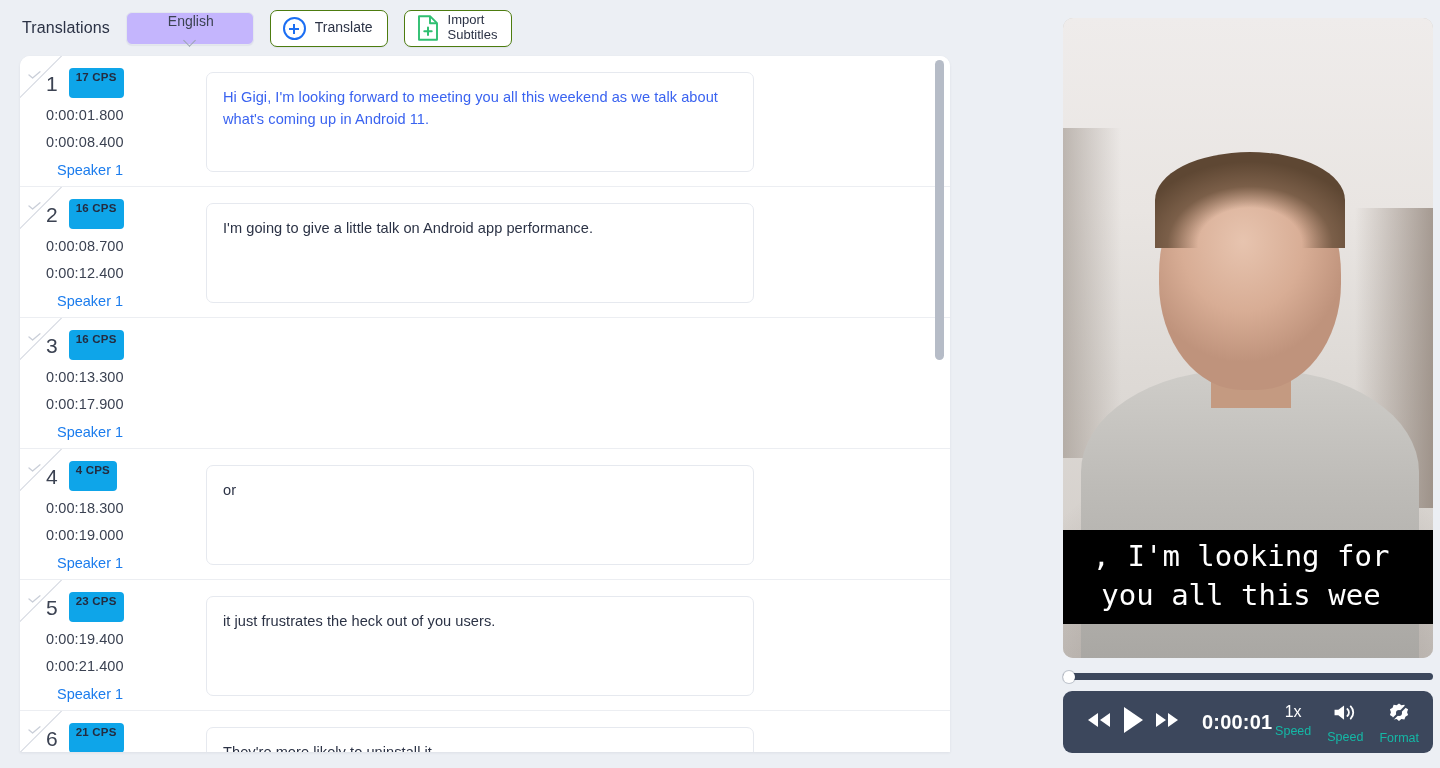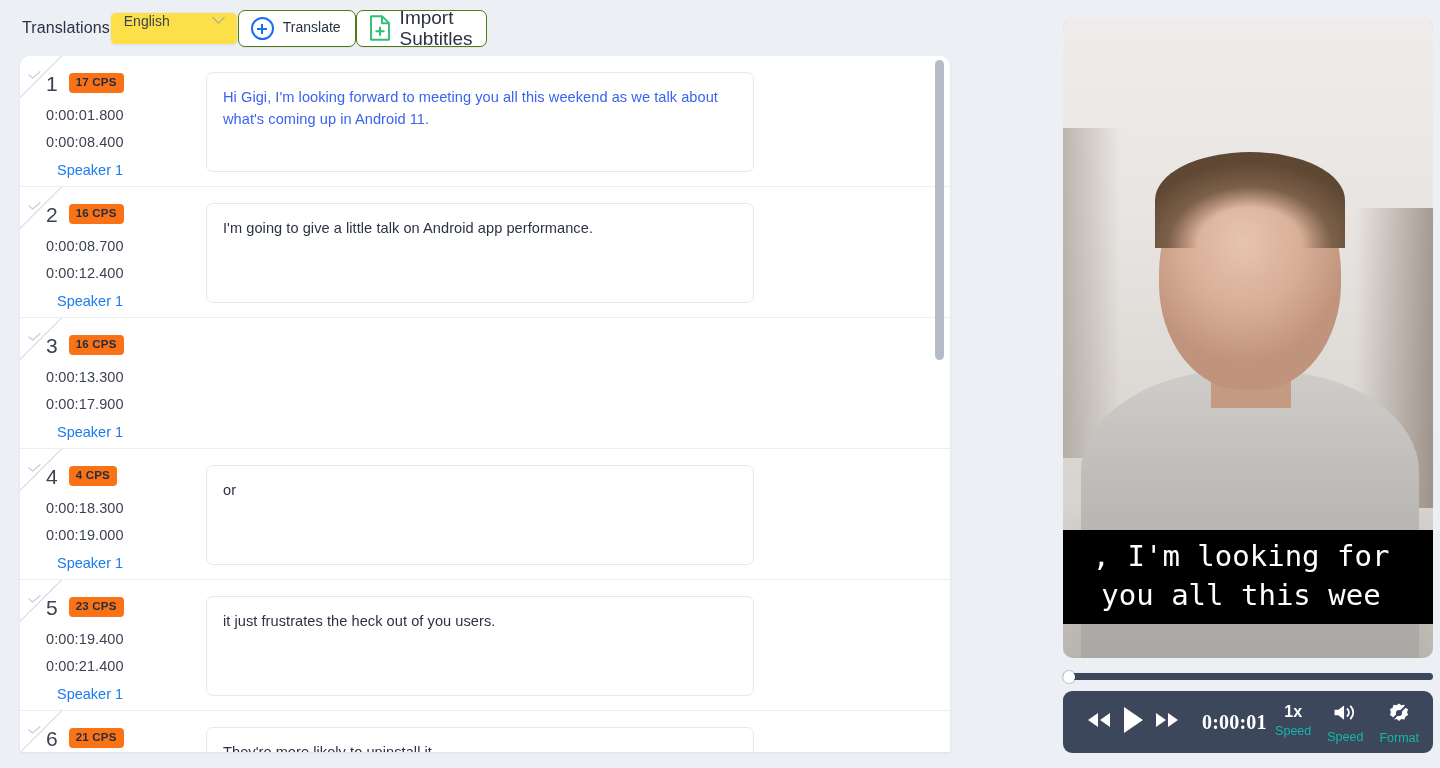--- a/index.html
+++ b/index.html
@@ -20,41 +20,43 @@
     background: #eceff4;
   }
 
   
   #toolbar {
     position: absolute;
     left: 0; top: 0;
     width: 1040px; height: 56px;
     display: flex;
     align-items: center;
-    gap: 0;
+    gap: 16px;
     padding-left: 22px;
   }
 
   .tb-title {
     font-size: 16px;
     color: #2b3245;
     letter-spacing: .1px;
     white-space: nowrap;
   }
 
   .lang-select {
     width: 128px; height: 33px;
-    background: #fde047;
+    background: #c4b5fd;
     border: 1px solid #e3e7ee;
     border-radius: 6px;
     display: flex;
+    align-items: center;
     justify-content: space-between;
     padding: 0 11px 0 13px;
     box-shadow: 0 1px 1px rgba(22,30,60,.05);
     cursor: pointer;
+    flex-direction: column;
   }
   .lang-select .lbl { font-size: 14px; color: #3b4252; }
   .chev {
     width: 13px; height: 8px;
     position: relative;
   }
   .chev::before {
     content: "";
     position: absolute;
     left: 1px; top: 0px;
@@ -75,21 +77,21 @@
     padding: 0 14px 0 12px;
     box-shadow: 0 1px 1px rgba(22,30,60,.05);
     cursor: pointer;
     white-space: nowrap;
   }
   .tb-btn .lbl {
     font-size: 14px;
     color: #2b3245;
     line-height: 1.12;
   }
-  .tb-btn .lbl.two { font-size: 19px; text-align: left; }
+  .tb-btn .lbl.two { font-size: 13px; text-align: left; }
 
   .icon-plus-circle {
     width: 23px; height: 23px;
     border: 2px solid #1b6ef3;
     border-radius: 50%;
     position: relative;
     flex: none;
   }
   .icon-plus-circle::before,
   .icon-plus-circle::after {
@@ -159,27 +161,27 @@
     align-items: center;
     gap: 11px;
     height: 26px;
   }
   .idx {
     font-size: 21px;
     color: #3b4252;
     line-height: 1;
   }
   .cps {
-    background: #f97316;
+    background: #0ea5e9;
     color: #242c40;
     font-size: 11.5px;
     font-weight: bold;
     letter-spacing: .2px;
     border-radius: 4px;
-    padding: 4px 7px 4px 7px;
+    padding: 4px 7px 15px 7px;
     line-height: 1;
     white-space: nowrap;
   }
   .tc {
     font-size: 14.5px;
     color: #3b4252;
     margin-top: 11px;
     letter-spacing: .1px;
   }
   .speaker {
@@ -352,39 +354,38 @@
   .ctl .sub {
     color: #14b8a6;
     font-size: 12.5px;
     margin-top: 1px;
     text-align: right;
   }
   .ctl-left {
     display: flex;
     align-items: center;
     gap: 8px;
-    font-family: Liberation Serif, serif;
   }
   .time {
     color: #ffffff;
     font-size: 20px;
     font-weight: bold;
     margin-left: 13px;
     letter-spacing: .2px;
   }
   .ctl-right {
     display: flex;
     align-items: flex-start;
     gap: 16px;
     margin-left: auto;
   }
   .speed-x {
     color: #ffffff;
     font-size: 16px;
-    font-weight: bold;
+    font-weight: normal;
     line-height: 1;
     margin-top: 4px;
     margin-bottom: 3px;
   }
 </style>
 </head>
 <body>
 
 <div id="app">
 

